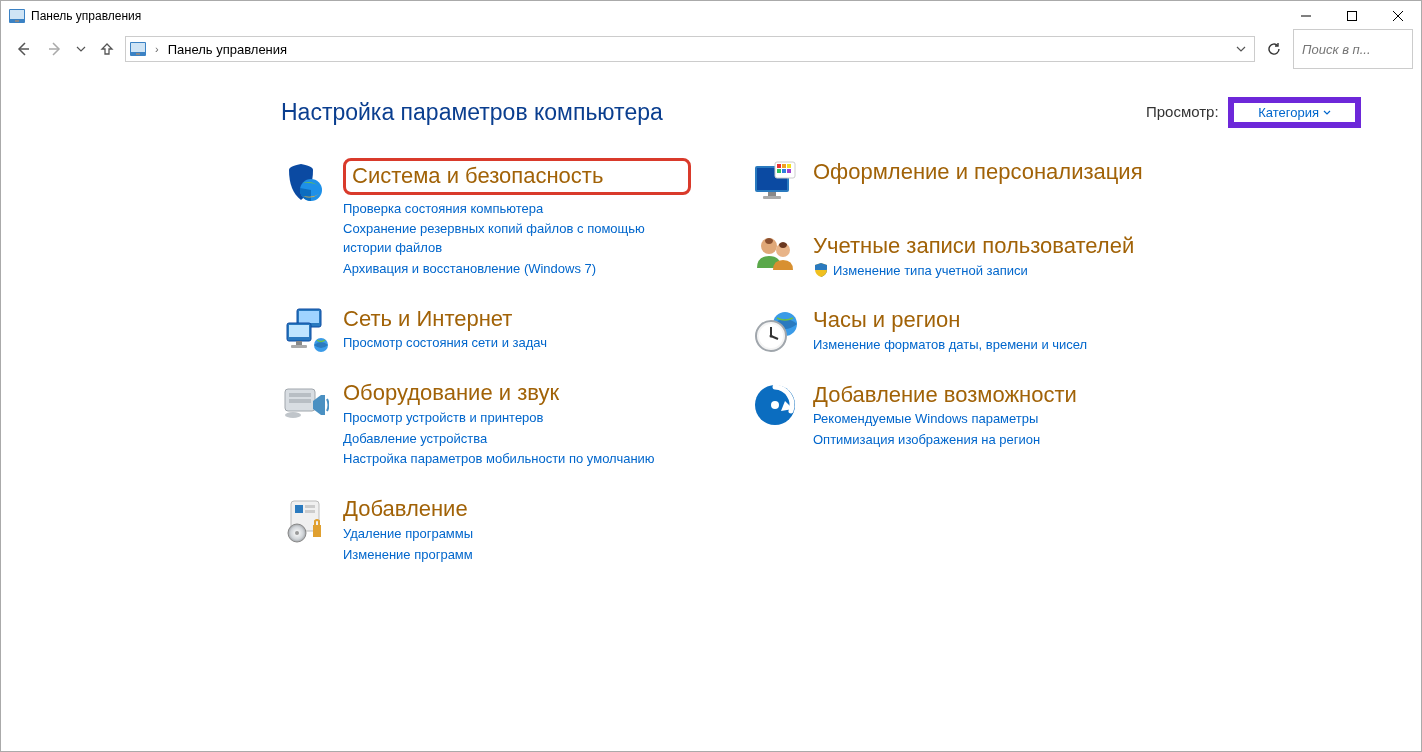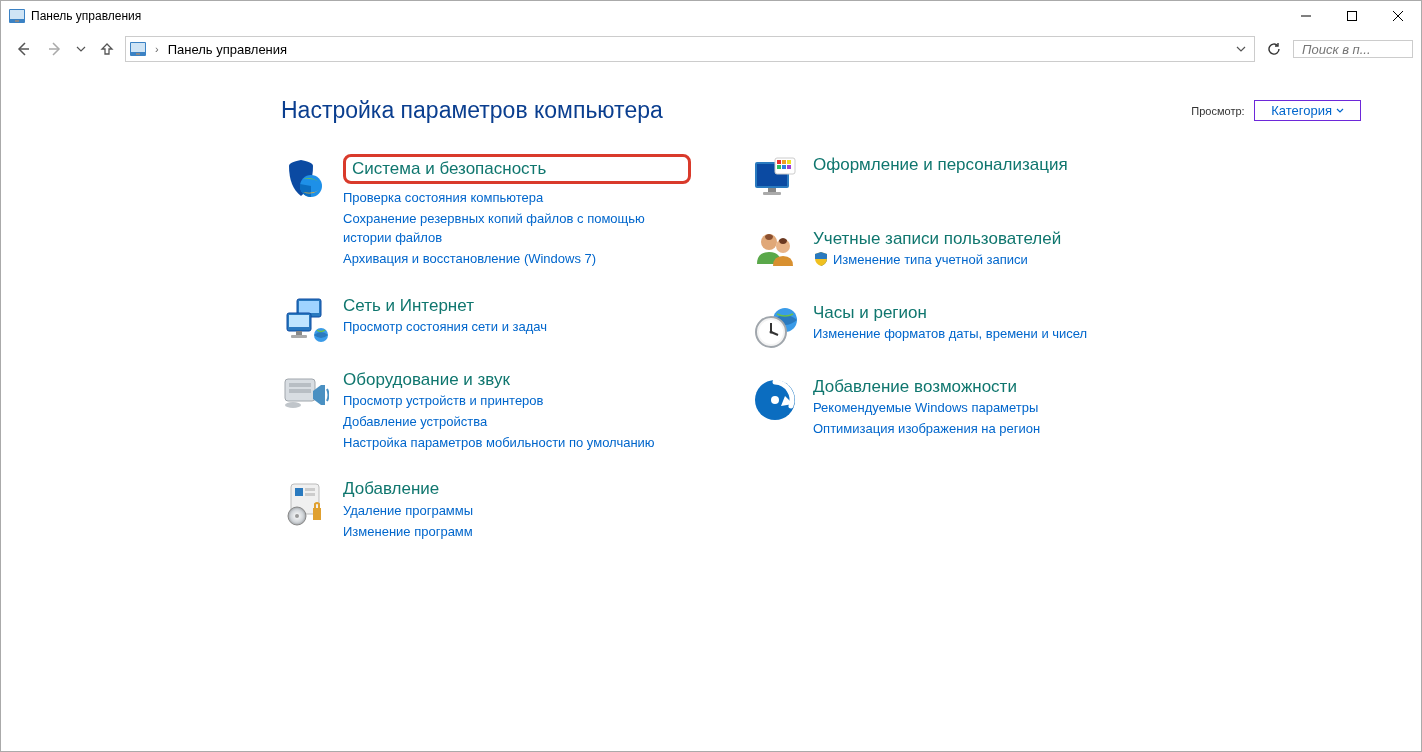--- a/index.html
+++ b/index.html
@@ -15,34 +15,34 @@
   
   .navrow { height:36px; display:flex; align-items:center; padding:0 8px; gap:4px;}
   .nav-btn { width:28px; height:28px; display:flex; align-items:center; justify-content:center; color:#555;}
   .address { flex:1; height:26px; border:1px solid #ccc; display:flex; align-items:center; padding:0 4px; gap:6px;}
   .addr-icon { width:16px; height:14px; display:inline-block;}
   .address .chev { color:#666; font-size:11px; padding:0 3px;}
   .address-text { flex:1; font-size:13px; }
   .addr-right { display:flex; align-items:center; gap:2px;}
   .addr-right .drop { width:18px; height:24px; display:flex; align-items:center; justify-content:center; color:#555;}
   .refresh { width:30px; height:26px; display:flex; align-items:center; justify-content:center; border:1px solid transparent; color:#333;}
-  .searchbox { width:120px; height:18px; border:1px solid #ccc; display:flex; align-items:center; padding:0 6px; gap:6px; }
+  .searchbox { width:120px; height:40px; border:1px solid #ccc; display:flex; align-items:center; padding:0 6px; gap:6px; }
   .searchbox input { border:none; outline:none; flex:1; font-size:13px; font-style:italic; color:#888; background:transparent;}
   
   .content { padding:30px 60px 0 280px; position:relative;}
   .header-row { display:flex; justify-content:space-between; align-items:center; margin-bottom:30px;}
   .page-heading { color:#0a3e8f; font-size:23px; font-weight:400;}
-  .view-label { color:#333; font-size:11px;}
-  .view-dd { color:#0066cc; font-size:13px; border:1px solid #6d28d9; padding:2px 16px; margin-left:6px; display:inline-flex; align-items:center; gap:4px;}
+  .view-label { color:#333; font-size:15px;}
+  .view-dd { color:#0066cc; font-size:13px; border:6px solid #6d28d9; padding:2px 24px; margin-left:6px; display:inline-flex; align-items:center; gap:4px;}
   .columns { display:flex; gap:60px;}
   .col { flex:1; max-width:410px;}
   .cat { display:flex; gap:14px; margin-bottom:26px;}
   .cat-icon { width:48px; height:48px; flex:none; display:flex; align-items:center; justify-content:center;}
   .cat-body { display:flex; flex-direction:column; gap:2px;}
-  .cat-title { color:#0f766e; font-size:17px; text-decoration:none; line-height:1.25;}
+  .cat-title { color:#a16207; font-size:22px; text-decoration:none; line-height:1.25;}
   .cat-link { color:#0066cc; font-size:13px; text-decoration:none; line-height:1.45; display:flex; align-items:flex-start; gap:4px;}
   .highlight { border:3px solid #d93a2b; border-radius:8px; padding:1px 10px 2px 6px; display:inline-block; margin-bottom:3px;}
   .shield-mini { width:16px; height:16px; flex:none; display:inline-block;}
   
   svg { display:block; }
 </style>
 </head>
 <body>
 
 <div class="window">

